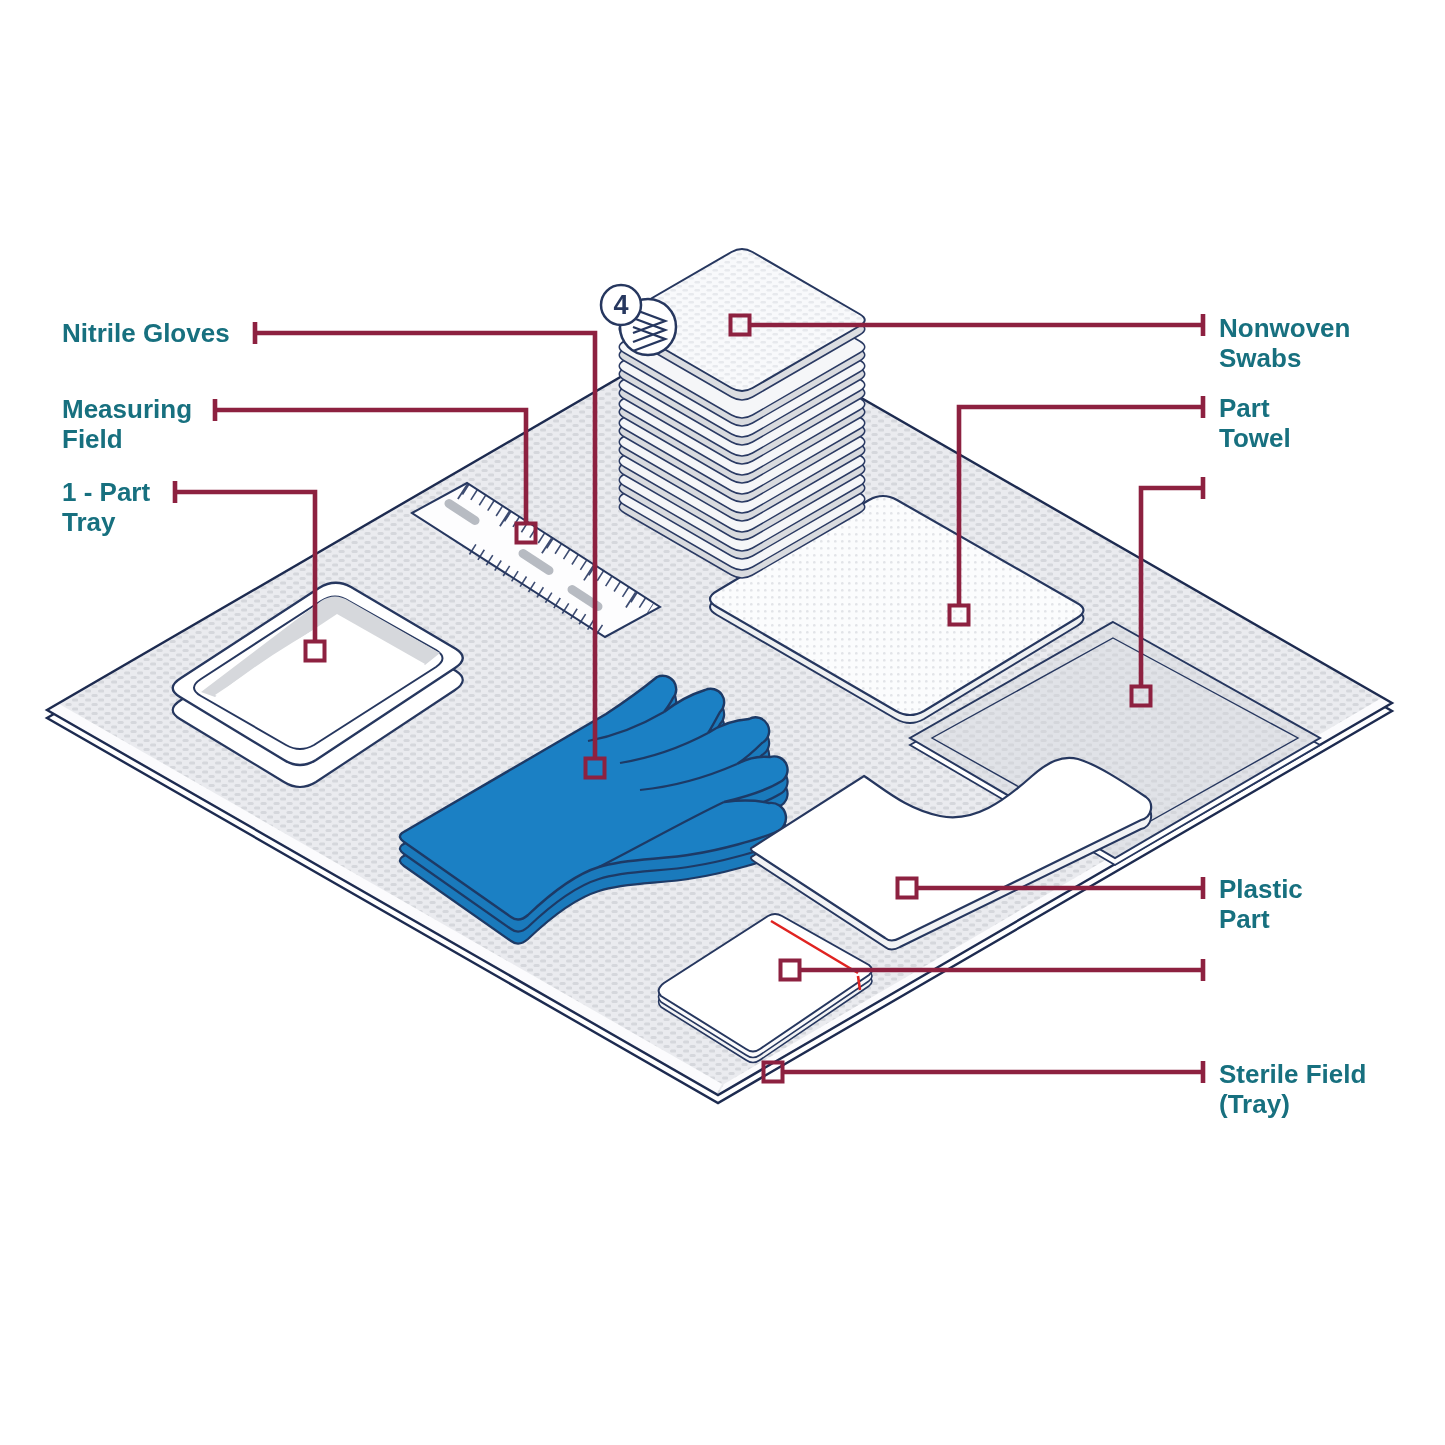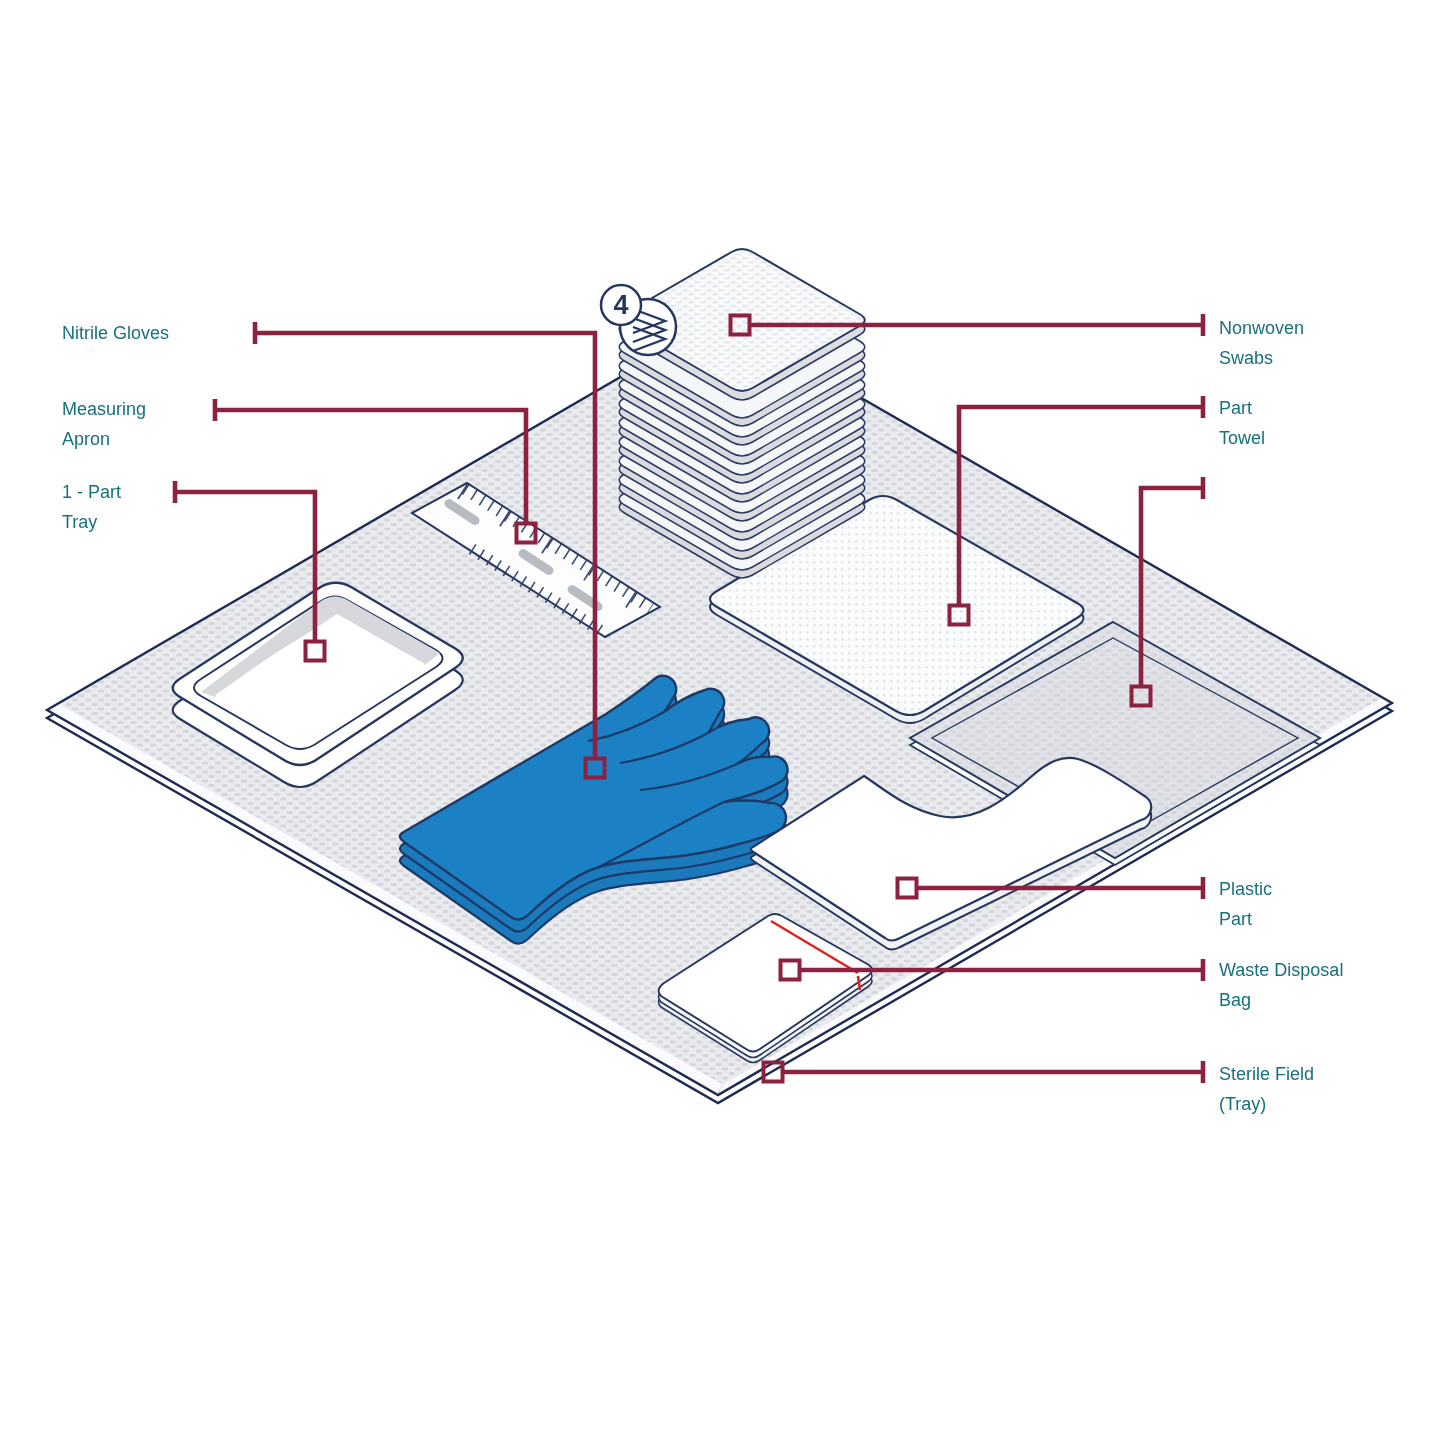--- a/index.html
+++ b/index.html
@@ -1,19 +1,19 @@
 <!DOCTYPE html>
 <html><head>
 <meta charset="utf-8">
 <style>
   html,body{margin:0;padding:0;background:#ffffff;}
   .stage{position:relative;width:1445px;height:1445px;background:#ffffff;overflow:hidden;
          font-family:"Liberation Sans", sans-serif;}
   svg.scene{position:absolute;left:0;top:0;}
-  .label{position:absolute;font-weight:400;font-size:18px;line-height:30px;color:#17707f;
+  .label{position:absolute;font-weight:700;font-size:26px;line-height:30px;color:#17707f;
          white-space:nowrap;}
   .label span{display:block;}
 </style>
 </head>
 <body>
 
 <div class="stage">
 <svg class="scene" width="1445" height="1445" viewBox="0 0 1445 1445">
   <defs>
     <pattern id="pf" width="13" height="9" patternUnits="userSpaceOnUse">
@@ -187,39 +187,35 @@
     <rect x="780.5" y="960.5" width="19" height="19" stroke-width="4"></rect>
     <rect x="763.5" y="1062.5" width="19" height="19" stroke-width="4"></rect>
   </g>
 </svg>
 
 <div class="label" style="left:62px;top:318px">
       <span>Nitrile Gloves</span>
     </div>
 <div class="label" style="left:62px;top:394px">
       <span>Measuring</span>
-      <span>Apron</span>
+      <span>Field</span>
     </div>
 <div class="label" style="left:62px;top:477px">
       <span>1 - Part</span>
       <span>Tray</span>
     </div>
 <div class="label" style="left:1219px;top:313px">
       <span>Nonwoven</span>
       <span>Swabs</span>
     </div>
 <div class="label" style="left:1219px;top:393px">
       <span>Part</span>
       <span>Towel</span>
     </div>
 <div class="label" style="left:1219px;top:874px">
       <span>Plastic</span>
       <span>Part</span>
     </div>
-<div class="label" style="left:1219px;top:955px">
-      <span>Waste Disposal</span>
-      <span>Bag</span>
-    </div>
 <div class="label" style="left:1219px;top:1059px">
       <span>Sterile Field</span>
       <span>(Tray)</span>
     </div>
 </div>
 
 </body></html>

